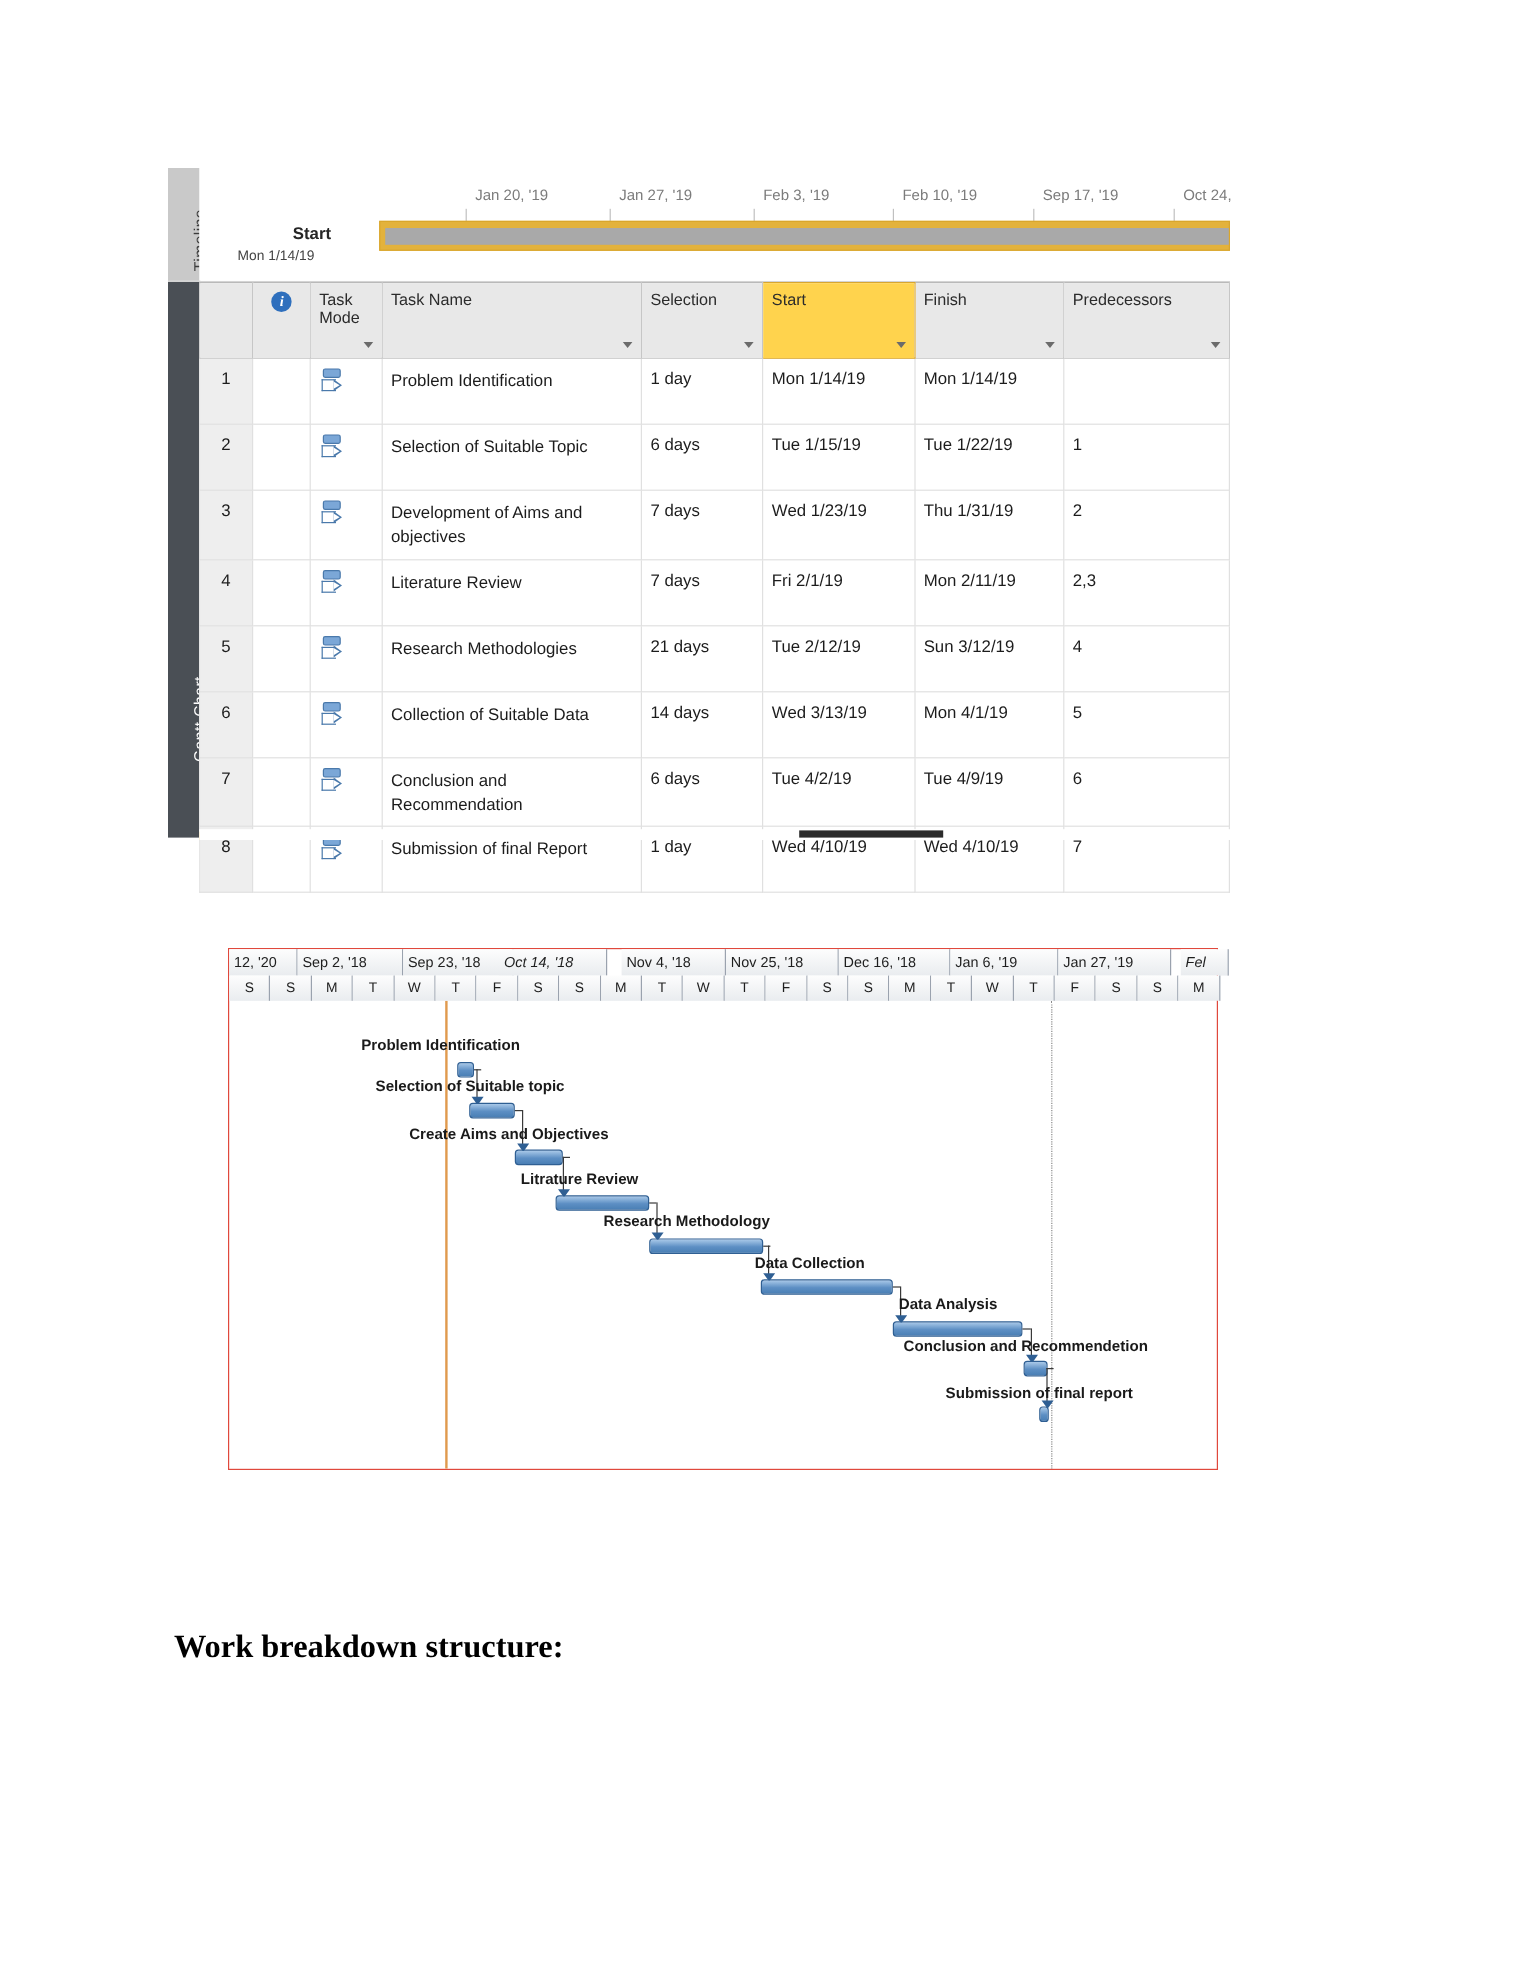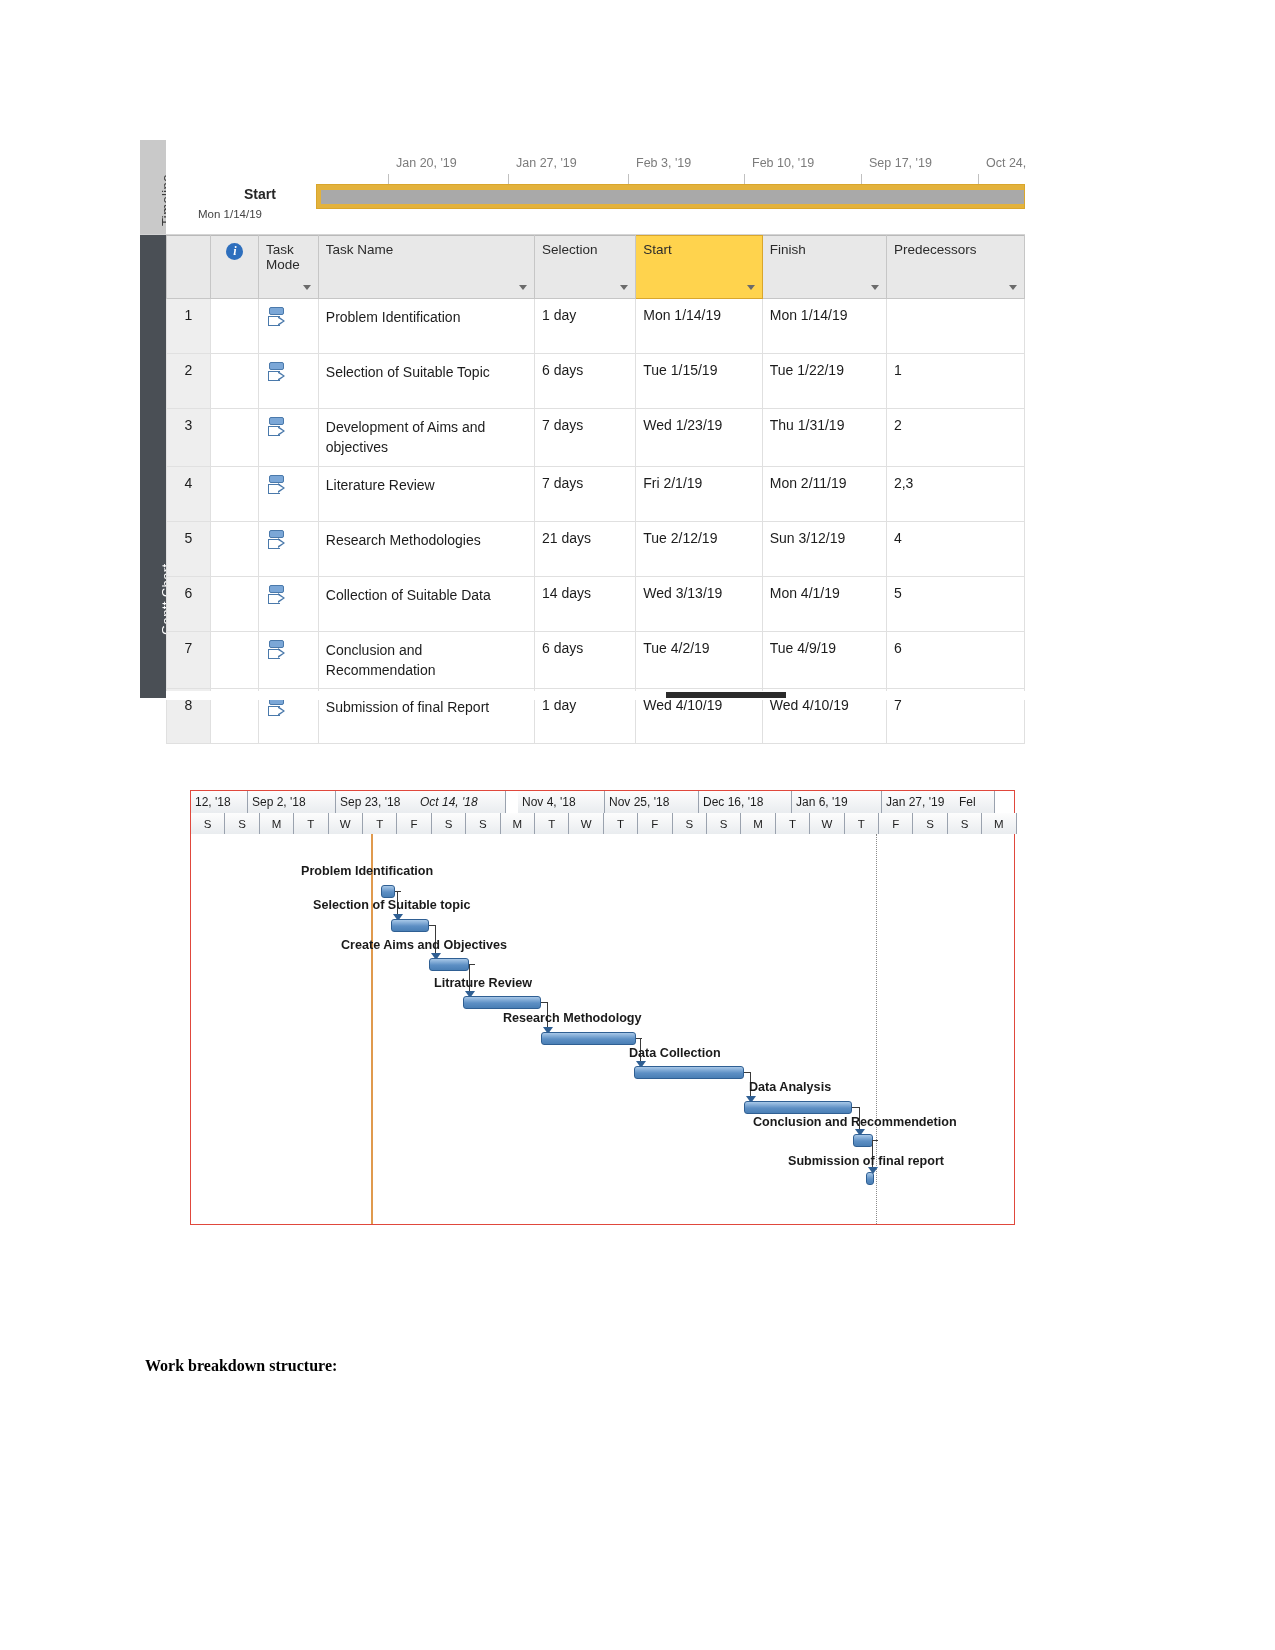--- a/index.html
+++ b/index.html
@@ -191,21 +191,21 @@
   .arrowdown{
     position:absolute;width:0;height:0;
     border-left:5px solid transparent;border-right:5px solid transparent;
     border-top:7px solid #2f5f93;
   }
 
   
   .wbs{
     position:absolute;left:145px;top:1357px;
     font-family:"Liberation Serif", serif;
-    font-size:16px;font-weight:bold;color:#000;
+    font-size:27px;font-weight:bold;color:#000;
   }
 </style>
 </head>
 <body>
 
 <div class="msp">
 
   <div class="timeline-band">
     <div class="side-tab">
       <span>Timeline</span>
@@ -428,30 +428,30 @@
     <div class="yellow-stub"></div>
     <div class="hscroll">
       <div class="thumb"></div>
     </div>
   </div>
 </div>
 
 <div class="gantt">
   <div class="g-head">
     <div class="g-row1" id="g-weeks">
-        <div class="g-cell" style="left: 0px; width: 57px;">12, '18</div>
+        <div class="g-cell" style="left: 0px; width: 57px;">12, '20</div>
         <div class="g-cell" style="left: 57px; width: 88px;">Sep 2, '18</div>
         <div class="g-cell" style="left: 145px; width: 92px;">Sep 23, '18</div>
         <div class="g-cell" style="left: 225px; width: 90px; font-style: italic;">Oct 14, '18</div>
         <div class="g-cell" style="left: 327px; width: 87px;">Nov 4, '18</div>
         <div class="g-cell" style="left: 414px; width: 94px; text-align: center;">Nov 25, '18</div>
         <div class="g-cell" style="left: 508px; width: 93px;">Dec 16, '18</div>
         <div class="g-cell" style="left: 601px; width: 90px;">Jan 6, '19</div>
         <div class="g-cell" style="left: 691px; width: 94px;">Jan 27, '19</div>
-        <div class="g-cell" style="left: 764px; width: 40px;">Fel</div>
+        <div class="g-cell" style="left: 793px; width: 40px; font-style: italic;">Fel</div>
       </div>
     <div class="g-row2" id="g-days">
         <div class="g-cell d" style="left: 0px; width: 34.4px;">S</div>
         <div class="g-cell d" style="left: 34.4px; width: 34.4px;">S</div>
         <div class="g-cell d" style="left: 68.8px; width: 34.4px;">M</div>
         <div class="g-cell d" style="left: 103.2px; width: 34.4px;">T</div>
         <div class="g-cell d" style="left: 137.6px; width: 34.4px;">W</div>
         <div class="g-cell d" style="left: 172px; width: 34.4px;">T</div>
         <div class="g-cell d" style="left: 206.4px; width: 34.4px;">F</div>
         <div class="g-cell d" style="left: 240.8px; width: 34.4px;">S</div>

